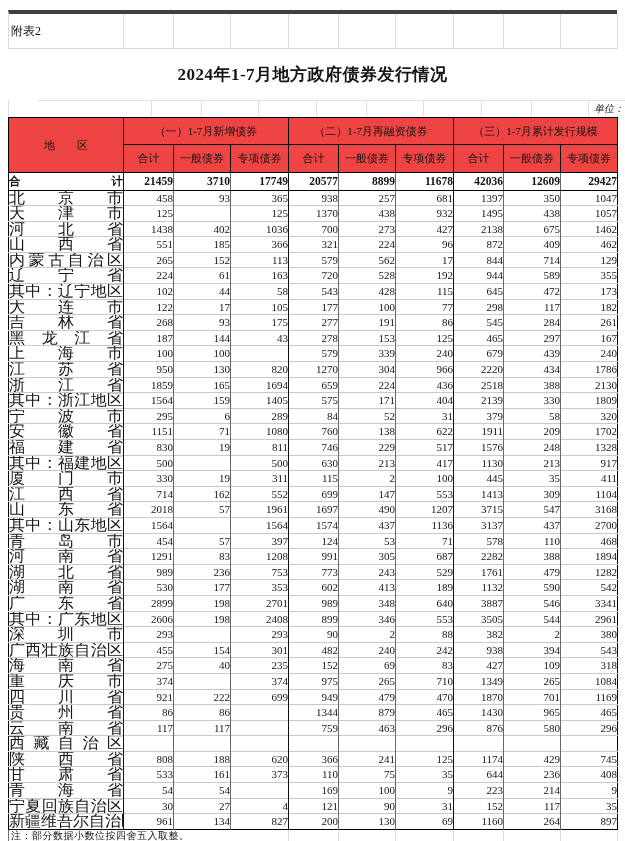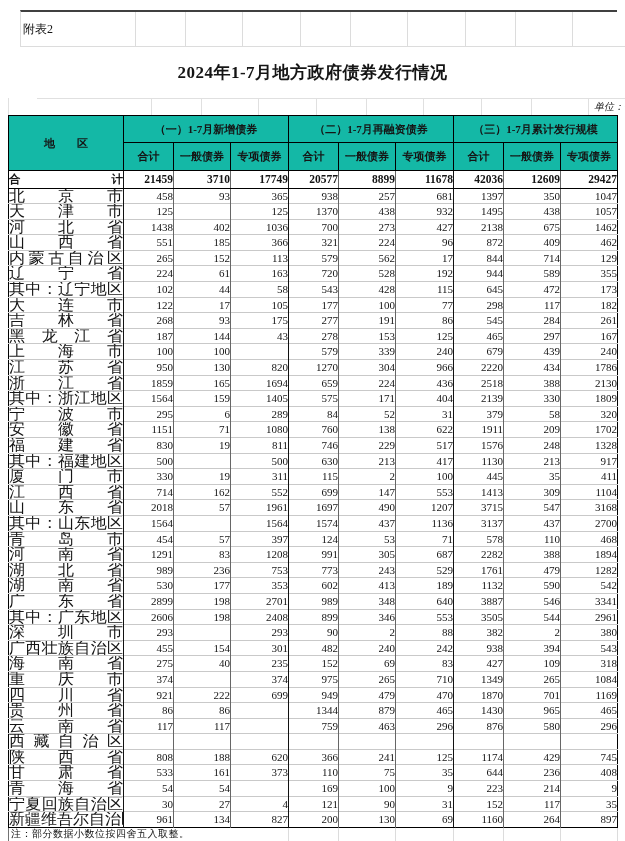--- a/index.html
+++ b/index.html
@@ -5,37 +5,37 @@
   html,body{margin:0;padding:0;background:#fff;}
   .page{
     width:625px;height:841px;position:relative;overflow:hidden;
     background:#fff;color:#151515;
     font-family:"Liberation Serif","DejaVu Serif",serif;
   }
   .sheet{position:absolute;left:8px;top:10px;width:609px;}
 
   
   .grid-row{display:grid;grid-template-columns:115px 50px 57px 58px 50px 57px 58px 50px 57px 57px;}
-  .strip{border-top:2px solid #404040;border-left:1px solid #dcdcdc;margin-left:12px;}
+  .strip{border-top:4px solid #404040;border-left:1px solid #dcdcdc;}
   .strip .cell{height:34px;border-right:1px solid #dcdcdc;border-bottom:1px solid #dcdcdc;
     display:flex;align-items:center;font-size:12px;padding-left:2px;}
   
   .title-row{height:51px;display:flex;align-items:center;justify-content:center;}
   .title{font-size:17px;font-weight:bold;letter-spacing:.5px;}
   
   .unitgrid{border-left:1px solid #e0e0e0;padding-left:28px;}
   .unitgrid .cell{height:16px;border-right:1px solid #e0e0e0;border-top:1px solid #e0e0e0;}
   .unit-label{display:flex;align-items:center;justify-content:flex-end;
     font-size:10px;font-style:italic;padding-right:1px;white-space:nowrap;}
 
   
   table.main{border-collapse:collapse;table-layout:fixed;width:609px;}
   table.main th,table.main td{padding:0;overflow:hidden;white-space:nowrap;}
   table.main{border:1.5px solid #000;}
-  th{border:1px solid #000;font-size:11px;font-weight:bold;background:#14b8a6;}
+  th{border:1px solid #000;font-size:11px;font-weight:normal;background:#ef4444;}
   tr.h1 th{height:26px;}
   tr.h2 th{height:27px;}
   th.region-h{letter-spacing:0;text-align:center;}
   td.region{
     font-size:16px;height:14.6px;line-height:14.6px;
     padding:0 3px;text-align:justify;text-align-last:justify;text-justify:inter-character;
     border-top:1px solid #c9c9c9;
   }
   td.ind1{padding-left:36px;margin-top:41px;}
   td.ind2{padding-left:48px;}

